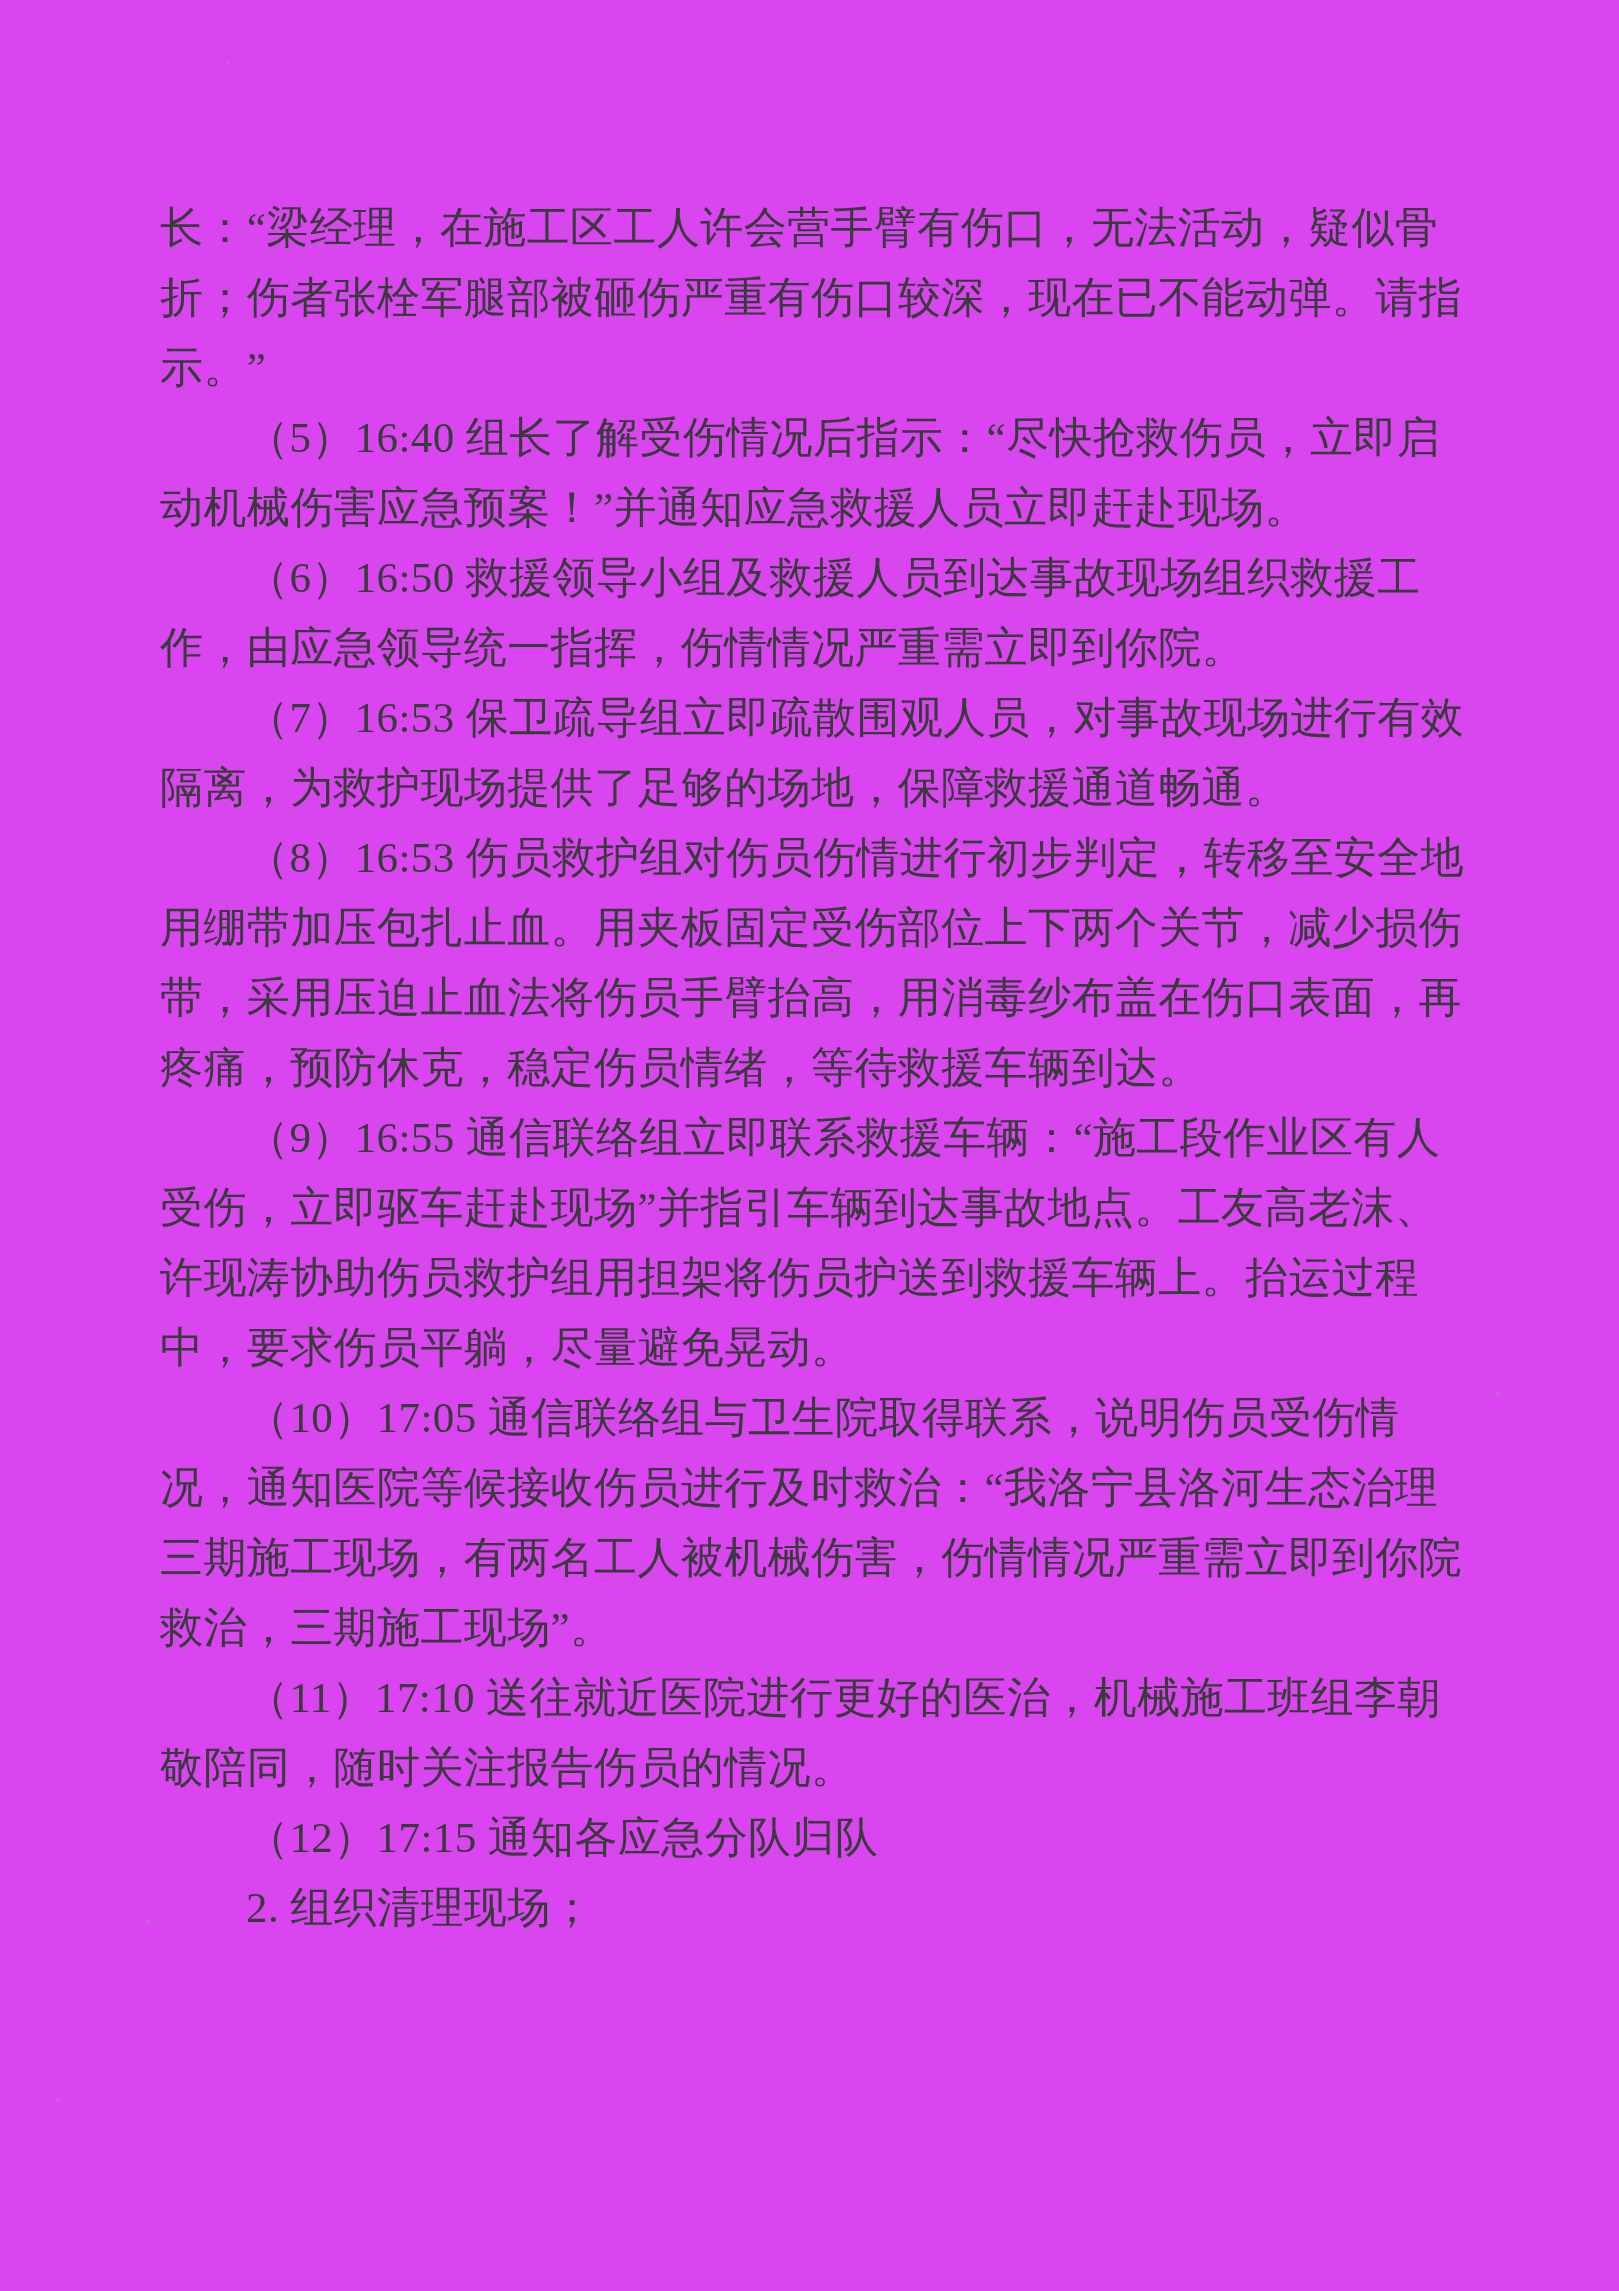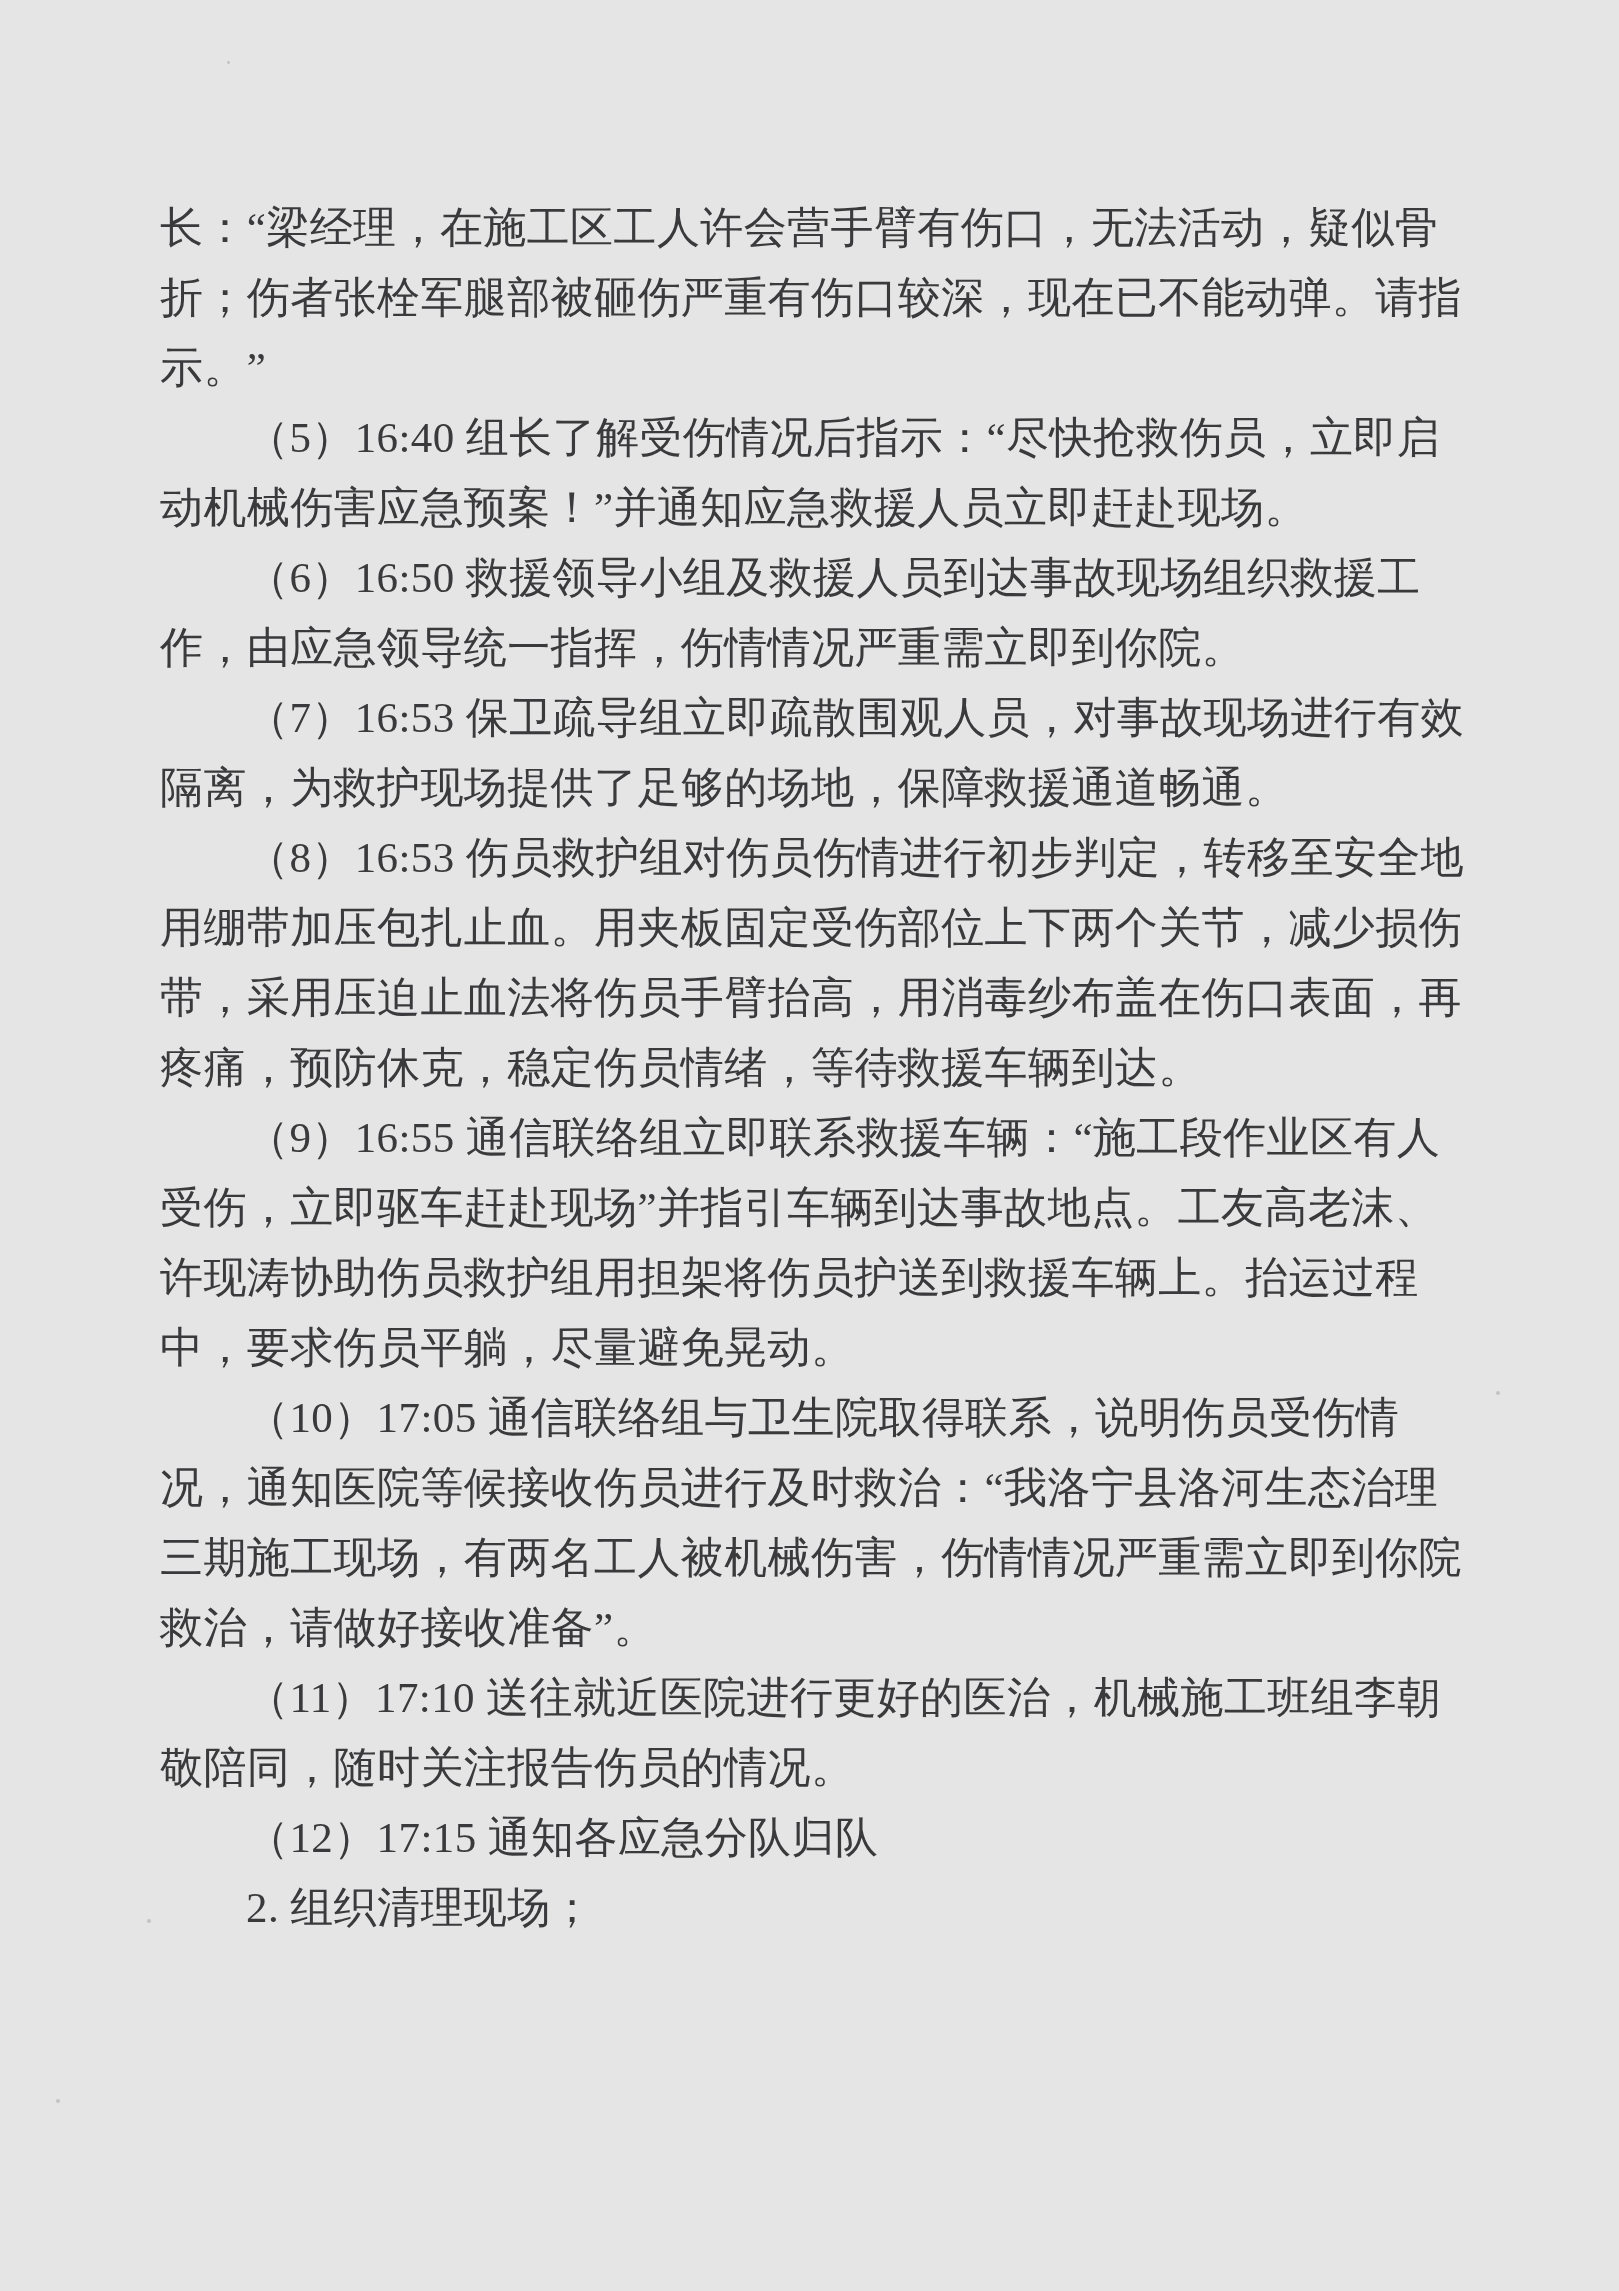--- a/index.html
+++ b/index.html
@@ -42,21 +42,21 @@
     opacity: 0.45;
   }
   .speck.s1 { left: 147px; top: 1919px; width: 3.9px; height: 3.9px; }
   .speck.s2 { left: 56px;  top: 2099px; width: 3.9px; height: 3.9px; }
   .speck.s3 { left: 1496px; top: 1391px; width: 3.9px; height: 3.9px; }
   .speck.s4 { left: 227px; top: 61px; width: 2.9px; height: 2.9px; }
 </style>
 </head>
 <body>
 
-<div class="page" style="background: #e5e5e5;">
+<div class="page" style="background: #d946ef;">
   <div class="speck s1"></div>
   <div class="speck s2"></div>
   <div class="speck s3"></div>
   <div class="speck s4"></div>
   <div class="text-block">
       <div class="line" style="color: rgb(58, 58, 60);">长：“梁经理，在施工区工人许会营手臂有伤口，无法活动，疑似骨</div>
       <div class="line" style="color: rgb(58, 58, 60);">折；伤者张栓军腿部被砸伤严重有伤口较深，现在已不能动弹。请指</div>
       <div class="line" style="color: rgb(58, 58, 60);">示。”</div>
       <div class="line indent" style="color: rgb(58, 58, 60);">（5）16:40 组长了解受伤情况后指示：“尽快抢救伤员，立即启</div>
       <div class="line" style="color: rgb(58, 58, 60);">动机械伤害应急预案！”并通知应急救援人员立即赶赴现场。</div>
@@ -68,20 +68,20 @@
       <div class="line" style="color: rgb(58, 58, 60);">用绷带加压包扎止血。用夹板固定受伤部位上下两个关节，减少损伤</div>
       <div class="line" style="color: rgb(58, 58, 60);">带，采用压迫止血法将伤员手臂抬高，用消毒纱布盖在伤口表面，再</div>
       <div class="line" style="color: rgb(58, 58, 60);">疼痛，预防休克，稳定伤员情绪，等待救援车辆到达。</div>
       <div class="line indent" style="color: rgb(58, 58, 60);">（9）16:55 通信联络组立即联系救援车辆：“施工段作业区有人</div>
       <div class="line" style="color: rgb(58, 58, 60);">受伤，立即驱车赶赴现场”并指引车辆到达事故地点。工友高老沫、</div>
       <div class="line" style="color: rgb(58, 58, 60);">许现涛协助伤员救护组用担架将伤员护送到救援车辆上。抬运过程</div>
       <div class="line" style="color: rgb(58, 58, 60);">中，要求伤员平躺，尽量避免晃动。</div>
       <div class="line indent" style="color: rgb(58, 58, 60);">（10）17:05 通信联络组与卫生院取得联系，说明伤员受伤情</div>
       <div class="line" style="color: rgb(58, 58, 60);">况，通知医院等候接收伤员进行及时救治：“我洛宁县洛河生态治理</div>
       <div class="line" style="color: rgb(58, 58, 60);">三期施工现场，有两名工人被机械伤害，伤情情况严重需立即到你院</div>
-      <div class="line" style="color: rgb(58, 58, 60);">救治，请做好接收准备”。</div>
+      <div class="line" style="color: rgb(58, 58, 60);">救治，三期施工现场”。</div>
       <div class="line indent" style="color: rgb(58, 58, 60);">（11）17:10 送往就近医院进行更好的医治，机械施工班组李朝</div>
       <div class="line" style="color: rgb(58, 58, 60);">敬陪同，随时关注报告伤员的情况。</div>
       <div class="line indent" style="color: rgb(58, 58, 60); font-family: Liberation Serif, serif;">（12）17:15 通知各应急分队归队</div>
       <div class="line indent" style="color: rgb(58, 58, 60);">2. 组织清理现场；</div>
     </div>
 </div>
 
 
 </body></html>

